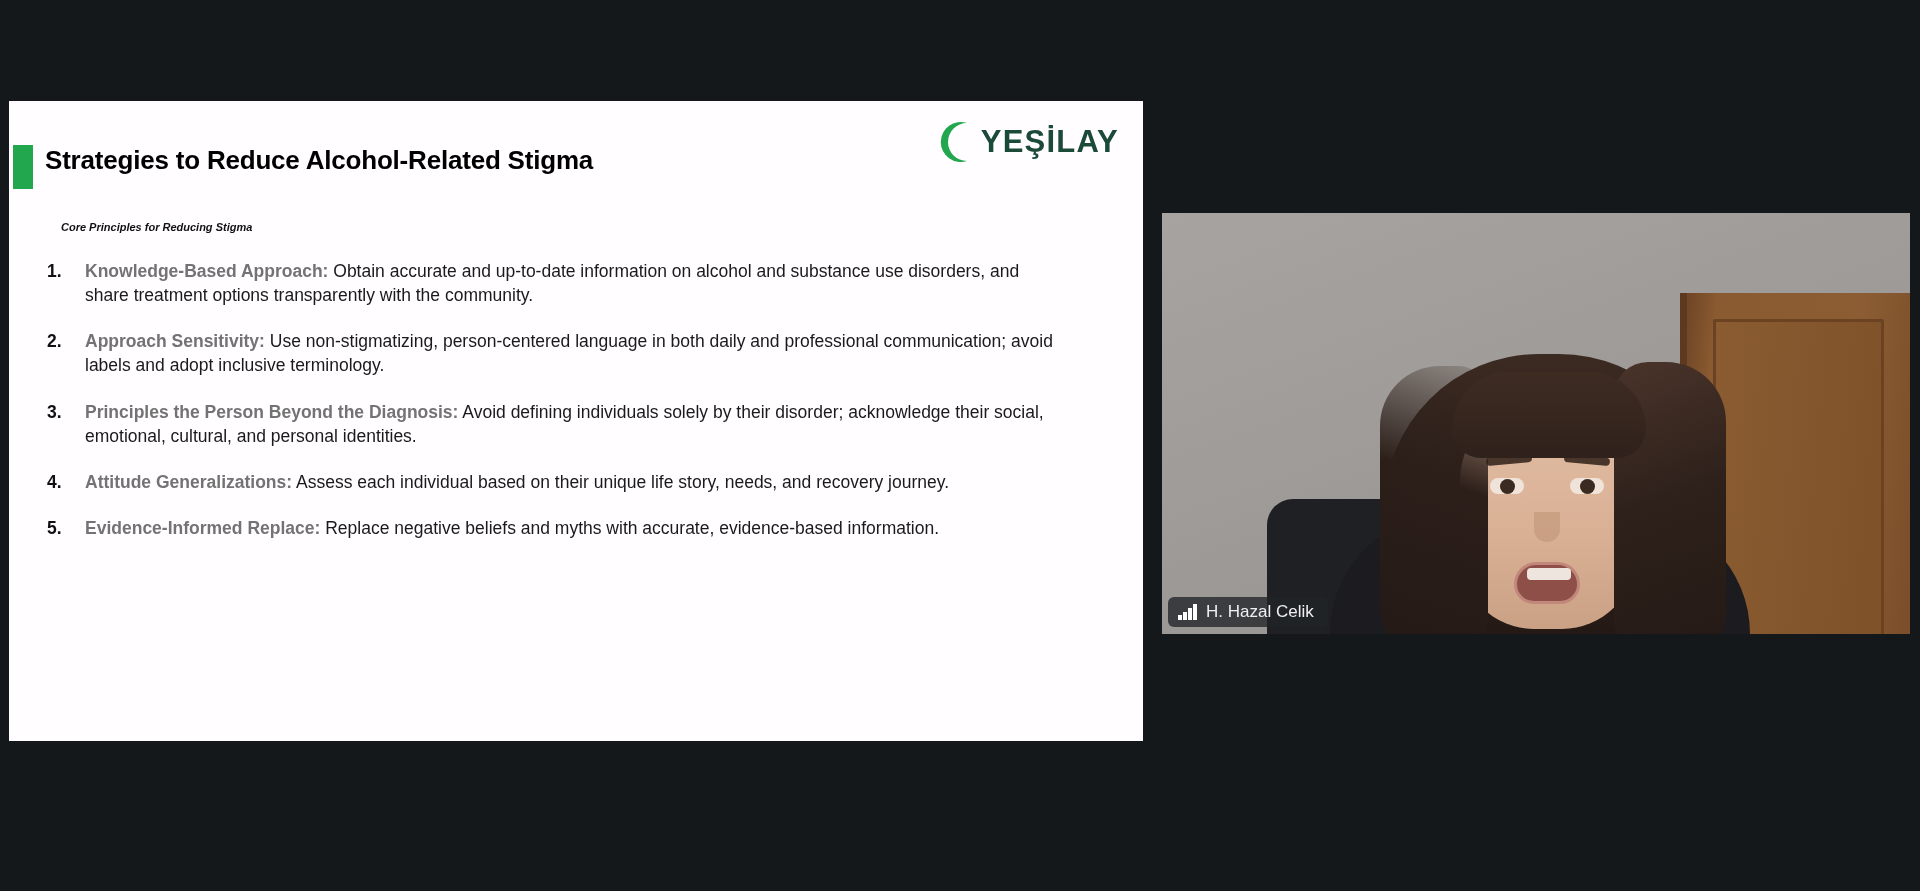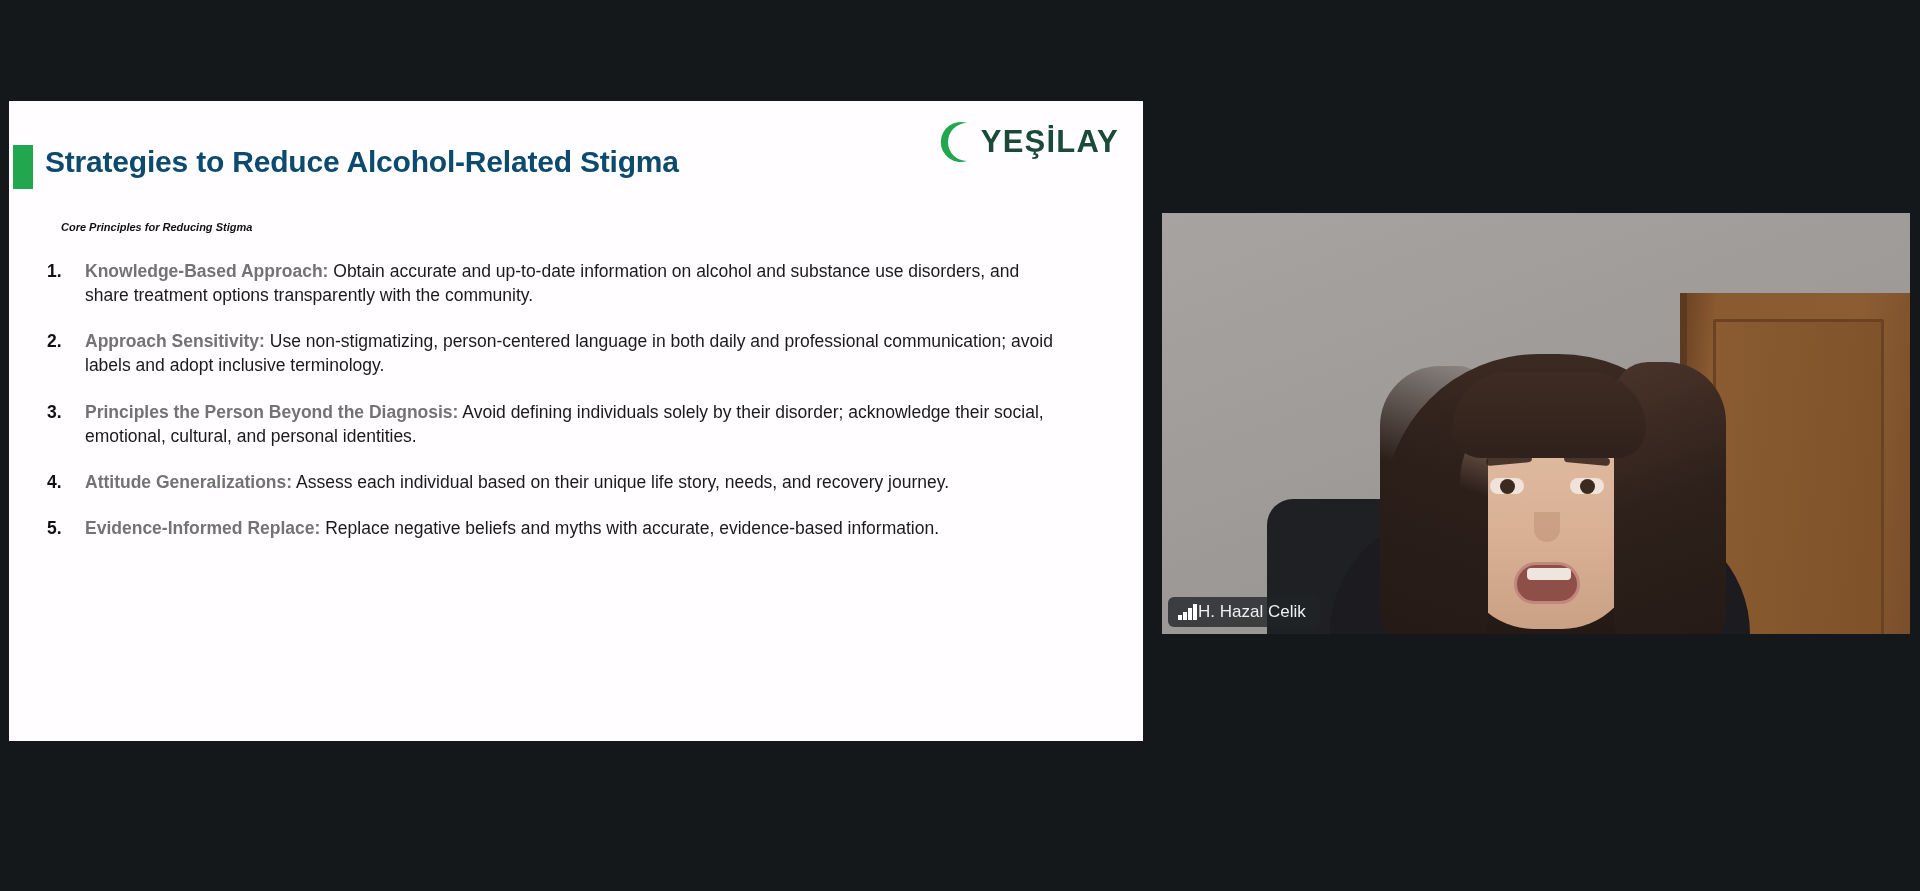--- a/index.html
+++ b/index.html
@@ -17,21 +17,21 @@
     width:1134px; height:640px;
     background:#fffdff;
   }
   #slide-header { position:relative; height:108px; }
   #title-accent {
     position:absolute; left:4px; top:44px;
     width:20px; height:44px; background:#22a74e;
   }
   #slide-title {
     position:absolute; left:36px; top:44px;
-    font-size:30px; font-weight:bold; color:#0c4a6e;
+    font-size:26px; font-weight:bold; color:#000000;
     letter-spacing:-0.2px; white-space:nowrap;
   }
   #logo {
     position:absolute; right:24px; top:18px;
     display:flex; align-items:center; gap:3px;
   }
   #logo-crescent { width:46px; height:46px; display:block; }
   #logo-text {
     font-size:31px; font-weight:bold; color:#1c4a38;
     letter-spacing:1.2px;
@@ -141,21 +141,21 @@
   }
   #vid-teeth {
     position:absolute; left:10px; top:3px; width:44px; height:12px;
     background:#eee6de; border-radius:4px;
   }
   .vid-earring { position:absolute; width:11px; height:11px; background:#f2ece6; border-radius:50%; }
 
   
   #name-badge {
     position:absolute; left:6px; bottom:7px;
-    display:flex; align-items:center; 
+    display:flex; align-items:center; gap:8px;
     height:30px; padding:0 14px 0 10px;
     background:rgba(32,36,40,0.78);
     border-radius:6px;
   }
   #signal-icon { display:block; }
   #name-text {
     font-size:17px; color:#edeff2; white-space:nowrap;
     font-family:"Liberation Sans", sans-serif;
   }
 </style>

